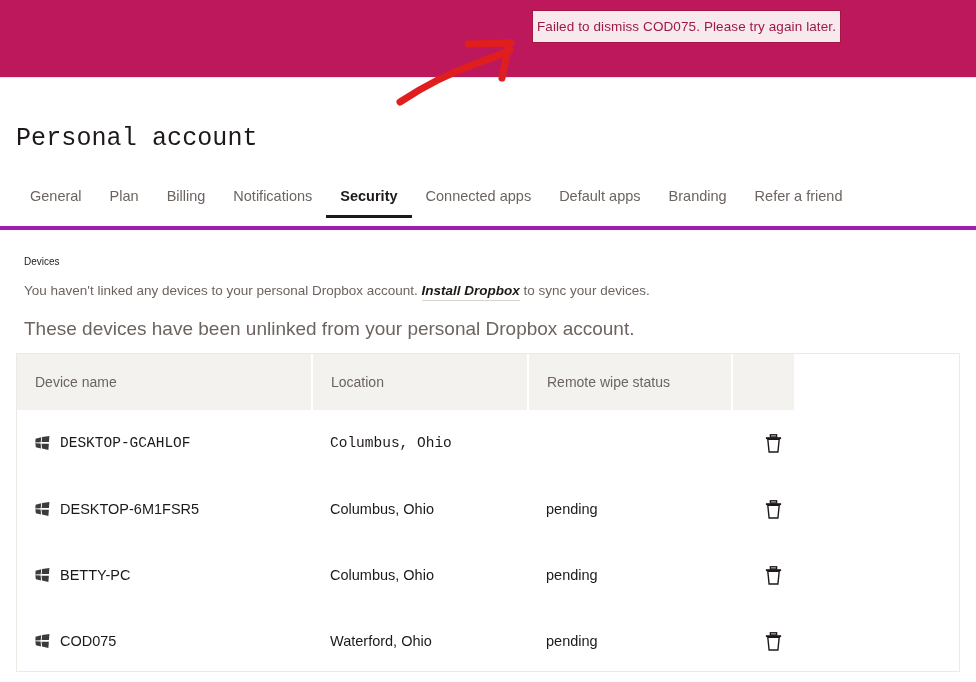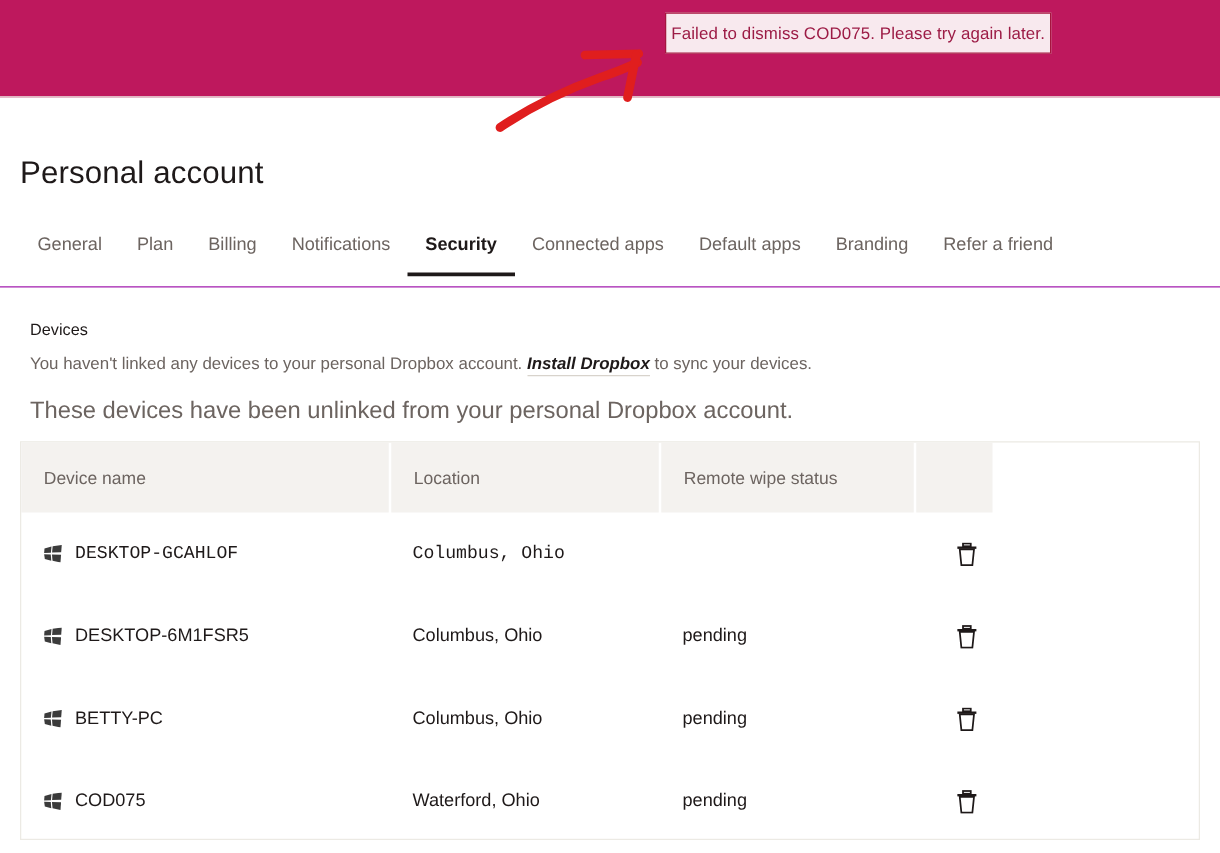--- a/index.html
+++ b/index.html
@@ -59,30 +59,31 @@
 
   
   .page-title {
     position: absolute;
     left: 16px;
     top: 124px;
     font-size: 25px;
     font-weight: 400;
     color: #1e1919;
     letter-spacing: 0.1px;
+    font-family: Liberation Mono, monospace;
   }
 
   
   .tabs {
     position: absolute;
     left: 0;
     top: 178px;
     width: 976px;
     height: 52px;
-    border-bottom: 1px solid #a21caf;
+    border-bottom: 4px solid #a21caf;
     box-sizing: border-box;
   }
   .tabs-inner {
     position: absolute;
     left: 16px;
     top: 0;
     display: flex;
     align-items: flex-start;
     height: 100%;
   }
@@ -108,21 +109,21 @@
     bottom: 8px;
     height: 3px;
     background: #1e1919;
   }
 
   
   .devices-heading {
     position: absolute;
     left: 24px;
     top: 256px;
-    font-size: 13px;
+    font-size: 10px;
     color: #1e1919;
   }
   .devices-desc {
     position: absolute;
     left: 24px;
     top: 283px;
     font-size: 13.5px;
     color: #6c6460;
     white-space: nowrap;
   }

